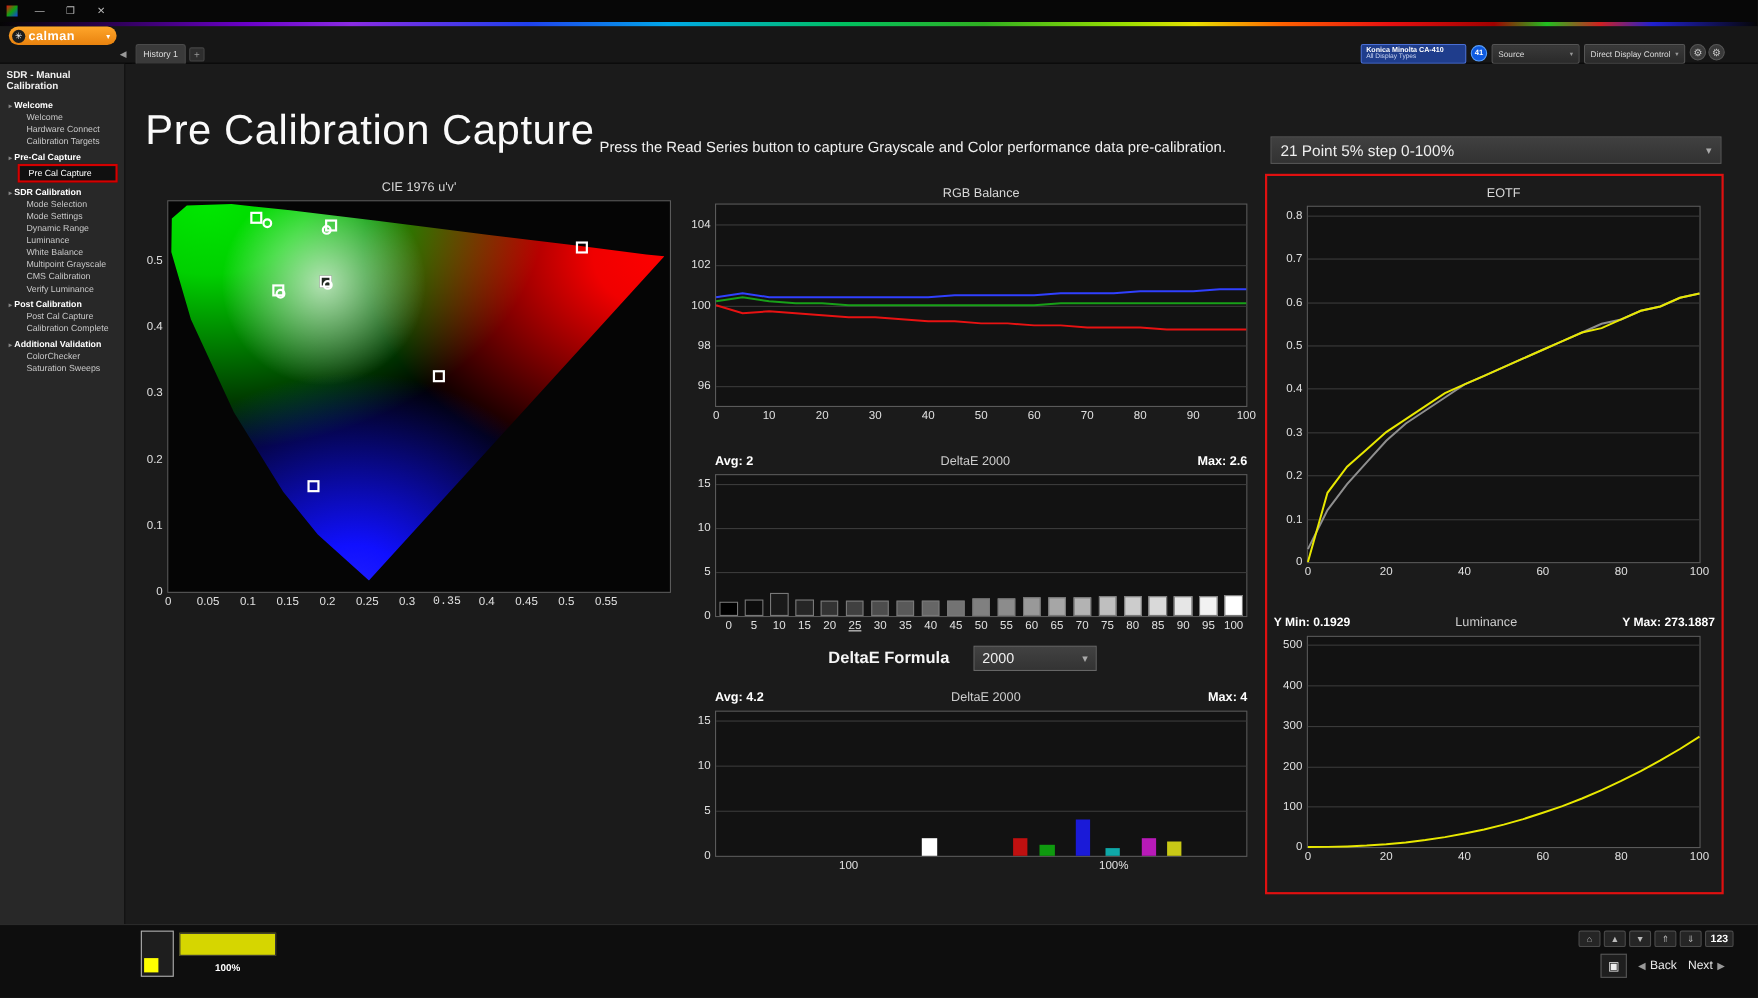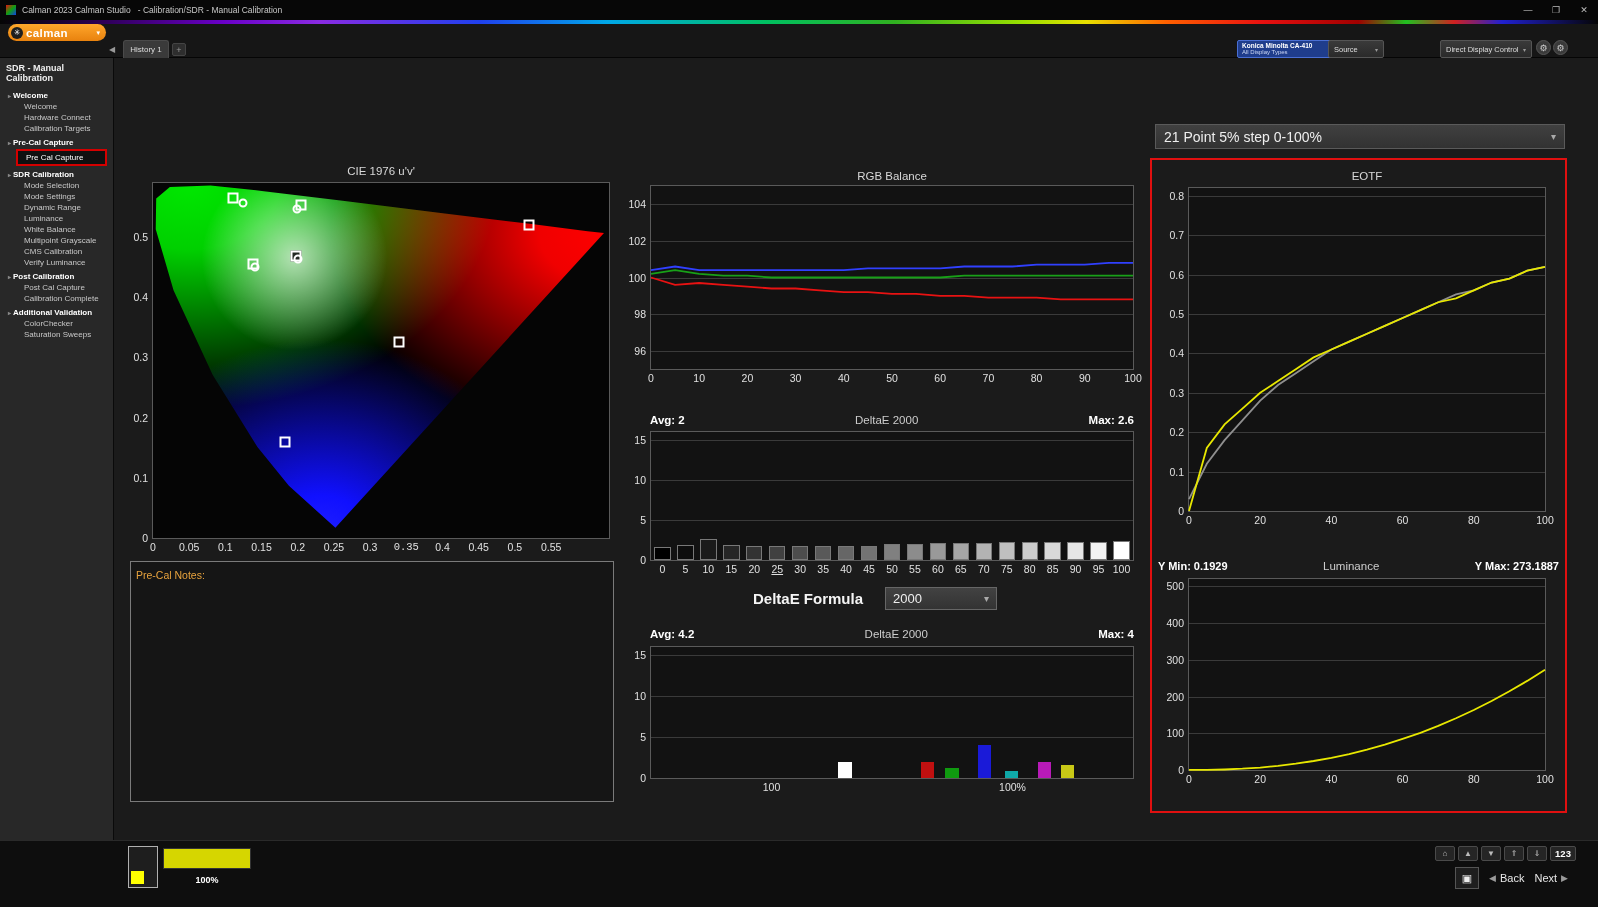--- a/index.html
+++ b/index.html
@@ -22,21 +22,21 @@
   .logo-text{color:#fff;font-size:11.5px;font-weight:bold;letter-spacing:.4px;flex:1;}
   .logo-caret{color:#fff;font-size:7px;}
   .collapse-btn{position:absolute;left:105px;top:18px;width:14px;height:14px;color:#999;font-size:8px;display:flex;align-items:center;justify-content:center;}
   .tab-history{position:absolute;left:123px;top:16px;width:46px;height:18px;background:#3a3a3a;border:1px solid #4a4a4a;border-bottom:none;border-radius:3px 3px 0 0;font-size:8px;color:#ddd;display:flex;align-items:center;justify-content:center;}
   .tab-add{position:absolute;left:172px;top:19px;width:14px;height:13px;background:#2e2e2e;border:1px solid #444;border-radius:2px;font-size:9px;color:#999;display:flex;align-items:center;justify-content:center;}
   .meter-btn{position:absolute;left:1237px;top:16px;width:96px;height:18px;background:#1f3d8c;border:1px solid #4a6fd4;border-radius:2px;color:#fff;padding:1px 4px;line-height:1.15;}
   .meter-btn .m1{font-size:6.5px;font-weight:bold;}
   .meter-btn .m2{font-size:6px;color:#cdd8f5;}
   .meter-badge{position:absolute;left:1337px;top:17px;width:15px;height:15px;border-radius:50%;background:#0f5ae0;border:1px solid #58a0ff;color:#fff;font-size:7px;font-weight:bold;display:flex;align-items:center;justify-content:center;}
   .drop-sm{position:absolute;top:16px;height:18px;background:linear-gradient(180deg,#3a3a3a,#2a2a2a);border:1px solid #555;border-radius:2px;color:#ddd;font-size:7.5px;display:flex;align-items:center;justify-content:space-between;padding:0 5px;}
-  .src-btn{left:1328px;width:56px;}
+  .src-btn{left:1356px;width:80px;}
   .ddc-btn{left:1440px;width:92px;}
   .drop-sm .caret{color:#999;font-size:6px;}
   .gear{position:absolute;top:16px;width:15px;height:15px;border-radius:50%;background:#3a3a3a;border:1px solid #555;color:#ccc;font-size:9px;display:flex;align-items:center;justify-content:center;}
   .gear1{left:1536px;}.gear2{left:1553px;}
 
   
   .sidebar{position:absolute;left:0;top:58px;width:114px;height:782px;background:#282828;border-right:1px solid #0a0a0a;}
   .sb-title{font-size:9px;font-weight:bold;color:#f0f0f0;padding:5px 6px 4px;}
   .tree-section{font-size:8px;font-weight:bold;color:#fff;padding:2px 2px 1px 8px;margin-top:2px;cursor:pointer;display:flex;align-items:center;gap:2px;}
   .sec-arrow{color:#888;font-size:6px;}
@@ -97,21 +97,20 @@
   .patterns-btn{color:#fff;font-weight:bold;font-size:9.5px;min-width:26px;}
   .pat-win-btn{width:24px;height:22px;background:#1e1e1e;border:1px solid #555;color:#eee;font-size:11px;display:flex;align-items:center;justify-content:center;cursor:pointer;}
   .nav-txt{font-size:11px;color:#e8e8e8;display:flex;align-items:center;gap:4px;cursor:pointer;}
   .nav-arrow{color:#999;font-size:9px;}
 </style>
 </head>
 <body>
 
 <div class="titlebar">
   <span class="app-ico"></span>
-  <span class="title-text">Calman 2023 Calman Studio   - Calibration/SDR - Manual Calibration</span>
   <span class="win-btns">
     <span class="win-btn">—</span>
     <span class="win-btn">❐</span>
     <span class="win-btn">✕</span>
   </span>
 </div>
 <div class="rainbow"></div>
 
 <div class="header">
   <div class="logo">
@@ -175,20 +174,22 @@
       <div class="tree-section">
         <span class="sec-arrow">▸</span>
         <span>Additional Validation</span>
       </div>
       <div class="tree-item">ColorChecker</div>
       <div class="tree-item">Saturation Sweeps</div>
     </div>
 </div>
 
 <div class="main">
+  <div class="heading">Pre Calibration Capture</div>
+  <div class="instruction">Press the Read Series button to capture Grayscale and Color performance data pre-calibration.</div>
   <div class="series-dd">
     <span>21 Point 5% step 0-100%</span>
     <span class="dd-caret">▾</span>
   </div>
 
   <div class="chart-title" style="left:32px;top:107px;width:458px;">CIE 1976 u'v'</div>
   <div id="plot-cie" class="plot" style="left:32px;top:124px;width:458px;height:357px;background:#050505;">
     <div class="cie-gamut">
       <div class="glayer g-green"></div>
       <div class="glayer g-red"></div>
@@ -219,23 +220,20 @@
       <div class="mk-circle" style="left: 31.5873%; top: 7.45763%;"></div>
       <div class="mk-square" style="left: 21.9048%; top: 22.8814%;"></div>
       <div class="mk-circle" style="left: 22.381%; top: 23.5593%;"></div>
       <div class="mk-square mk-dark" style="left: 31.4286%; top: 20.678%;"></div>
       <div class="mk-circle" style="left: 31.746%; top: 21.3559%;"></div>
       <div class="mk-square" style="left: 53.9683%; top: 44.7458%;"></div>
       <div class="mk-square" style="left: 82.5397%; top: 11.8644%;"></div>
       <div class="mk-square" style="left: 29.0476%; top: 72.8814%;"></div>
     </div>
 
-  <div class="notes">
-    <span class="notes-label">Pre-Cal Notes:</span>
-  </div>
 
   <div class="chart-title" style="left:530px;top:112px;width:484px;">RGB Balance</div>
   <div id="plot-rgb" class="plot" style="left:530px;top:127px;width:484px;height:185px;">
       <div class="gridline" style="top: 90%;"></div>
       <span class="ytick" style="top: 90%;">96</span>
       <div class="gridline" style="top: 70%;"></div>
       <span class="ytick" style="top: 70%;">98</span>
       <div class="gridline" style="top: 50%;"></div>
       <span class="ytick" style="top: 50%;">100</span>
       <div class="gridline" style="top: 30%;"></div>

